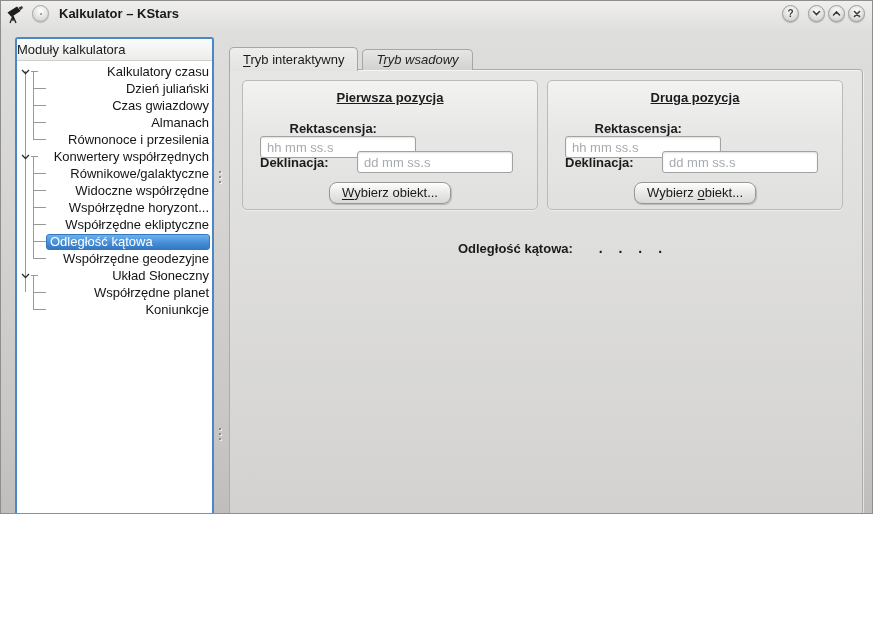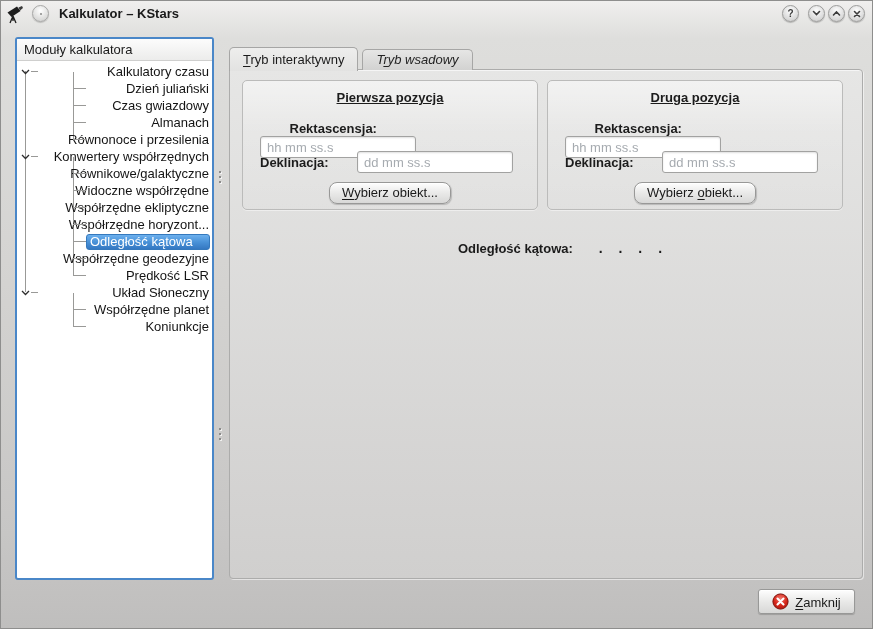--- a/index.html
+++ b/index.html
@@ -1,20 +1,20 @@
 <!DOCTYPE html>
 <html><head>
 <meta charset="utf-8">
 <style>
   * { margin:0; padding:0; box-sizing:border-box; }
   html,body { width:873px; height:629px; }
   body { font-family:"Liberation Sans","DejaVu Sans",sans-serif; font-size:13px; color:#1b1b1b; }
 
   #window {
-    position:relative; width:873px; height:629px; overflow:hidden;
+    position:relative; width:873px; height:514px; overflow:hidden;
     background:linear-gradient(180deg,#f0efee 0%,#dededc 6%,#d4d3d1 45%,#c7c6c5 85%,#bfbebd 100%);
     border:1px solid #8e8e8d;
   }
 
   
   .titlebar { position:absolute; left:0; top:0; right:0; height:26px; }
   .app-icon { position:absolute; left:4px; top:3px; width:20px; height:20px; }
   .menu-circle {
     position:absolute; left:31px; top:4px; width:17px; height:17px; border-radius:50%;
     background:radial-gradient(circle at 50% 32%,#ffffff,#e2e2e1 55%,#cccccb);
@@ -30,30 +30,30 @@
     font-size:10px; font-weight:bold; color:#3c3c3c; cursor:default;
   }
   .wbtn svg { display:block; }
 
   
   .sidebar {
     position:absolute; left:14px; top:36px; width:199px; height:543px;
     background:#ffffff; border:2px solid #4a87c8; border-radius:3px; overflow:hidden;
   }
   .tree-header {
-    height:22px; line-height:21px; padding-left:7px; color:#1a1a1a;
+    height:22px; line-height:21px; color:#1a1a1a;
     background:linear-gradient(#fcfcfc,#ececeb); border-bottom:1px solid #cfcfce;
   }
   .tree { position:relative; padding-top:2px; color:#141414; }
   .rootline { position:absolute; left:8px; top:10px; height:221px; width:0; border-left:1px solid #999997; }
   .trow { position:relative; height:17px; line-height:17px; display:flex; align-items:center; white-space:nowrap;justify-content:flex-end; }
   .trow.top { padding-left:21px; }
   .trow.top .chev { position:absolute; left:4px; top:6px; width:9px; height:6px; }
   .trow.top::before { content:""; position:absolute; left:14px; top:8px; width:7px; border-top:1px solid #999997; }
-  .children { position:relative;margin-left:40px; }
+  .children { position:relative; }
   .children::before { content:""; position:absolute; left:16px; top:-8px; bottom:9px; width:0; border-left:1px solid #999997; }
   .trow.child { padding-left:29px; }
   .trow.child::before { content:""; position:absolute; left:16px; top:8px; width:13px; border-top:1px solid #999997; }
   .trow .lbl { padding:0 3px; }
   .trow.selected .lbl {
     flex:1; margin-right:2px; color:#ffffff; border:1px solid #3579bd; border-radius:3px;
     line-height:14px; height:16px;
     background:linear-gradient(#6cb0ee,#4a92d8 50%,#3478c2);
   }
 
@@ -194,33 +194,30 @@
           <span class="lbl">Konwertery współrzędnych</span>
         </div>
         <div class="children">
           <div class="trow child">
               <span class="lbl">Równikowe/galaktyczne</span>
             </div>
           <div class="trow child">
               <span class="lbl">Widoczne współrzędne</span>
             </div>
           <div class="trow child">
+              <span class="lbl">Współrzędne horyzont...</span>
+            </div>
+          <div class="trow child">
               <span class="lbl">Współrzędne ekliptyczne</span>
-            </div>
-          <div class="trow child">
-              <span class="lbl">Współrzędne horyzont...</span>
             </div>
           <div class="trow child selected">
               <span class="lbl">Odległość kątowa</span>
             </div>
           <div class="trow child">
               <span class="lbl">Współrzędne geodezyjne</span>
-            </div>
-          <div class="trow child">
-              <span class="lbl">Prędkość LSR</span>
             </div>
         </div>
       </div>
 
       <div class="tgroup">
         <div class="trow top">
           <svg class="chev" viewBox="0 0 9 6">
               <path d="M1 1 L4.5 4.5 L8 1" stroke="#2c2c2c" stroke-width="1.3" fill="none"></path>
             </svg>
           <span class="lbl">Układ Słoneczny</span>

